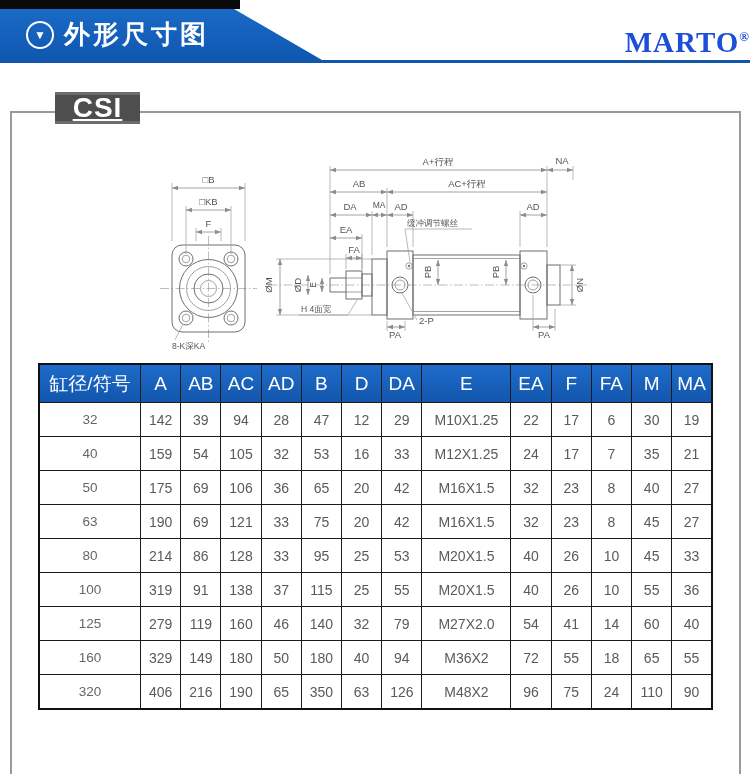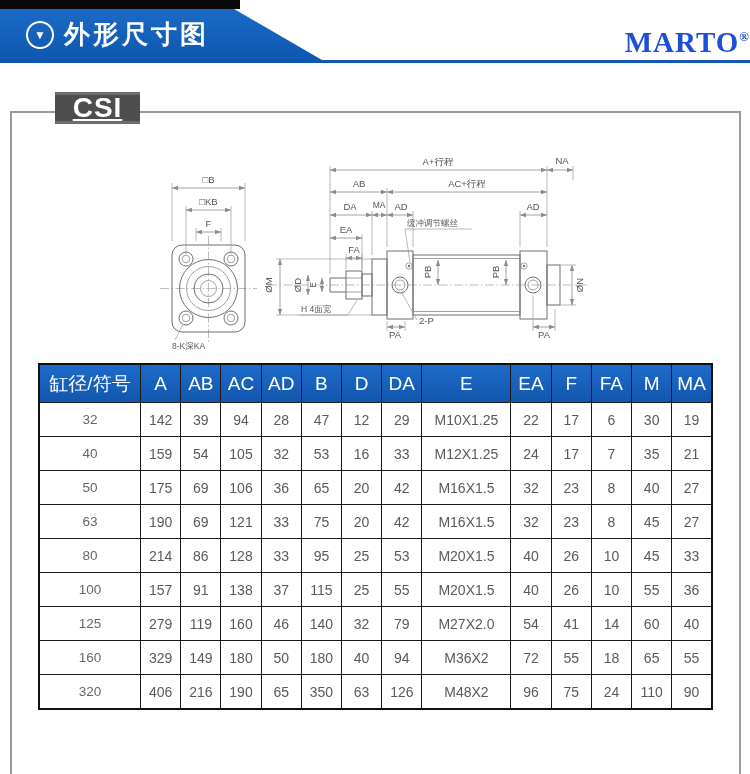--- a/index.html
+++ b/index.html
@@ -310,21 +310,21 @@
         <td>53</td>
         <td>M20X1.5</td>
         <td>40</td>
         <td>26</td>
         <td>10</td>
         <td>45</td>
         <td>33</td>
       </tr>
       <tr>
         <td>100</td>
-        <td>157</td>
+        <td>319</td>
         <td>91</td>
         <td>138</td>
         <td>37</td>
         <td>115</td>
         <td>25</td>
         <td>55</td>
         <td>M20X1.5</td>
         <td>40</td>
         <td>26</td>
         <td>10</td>

